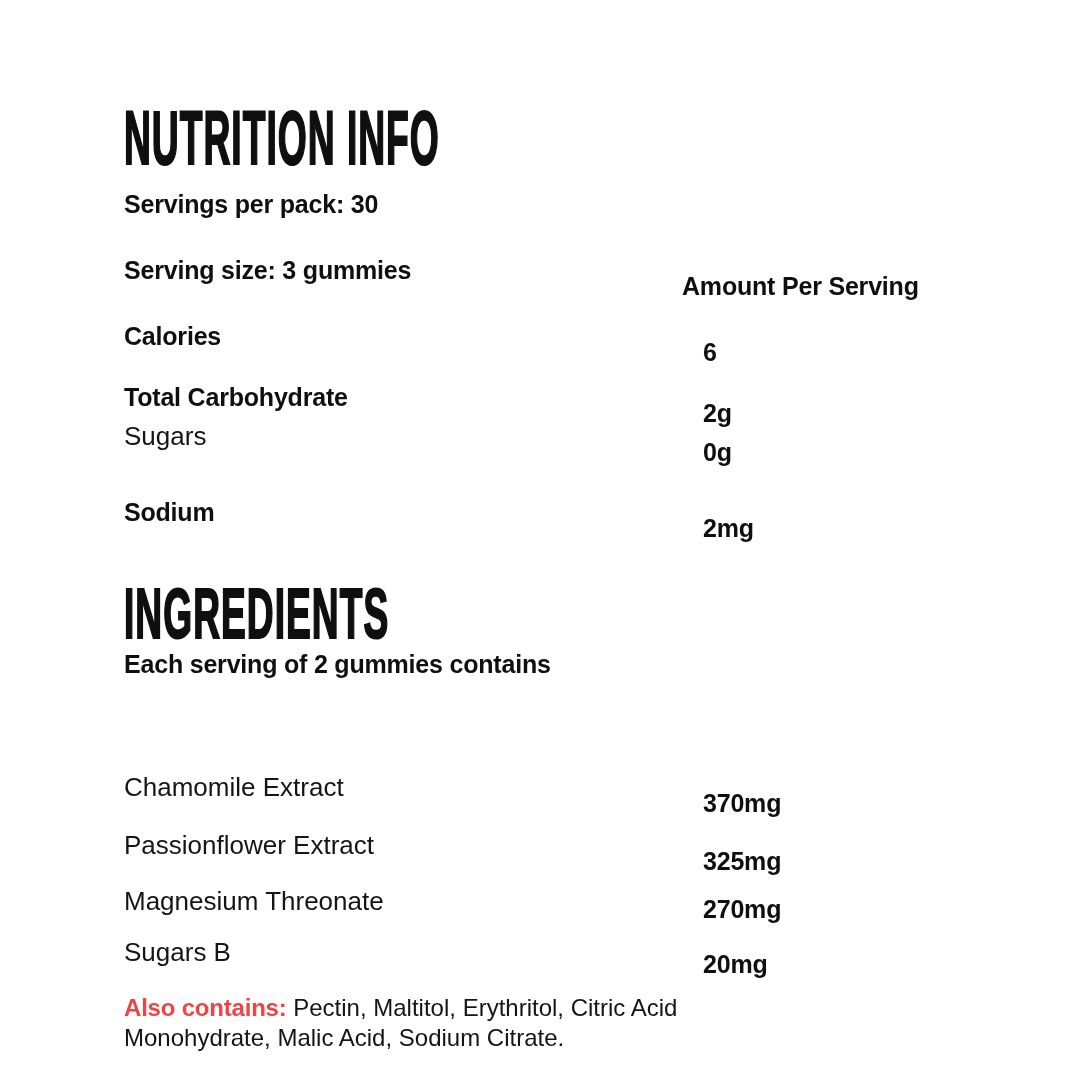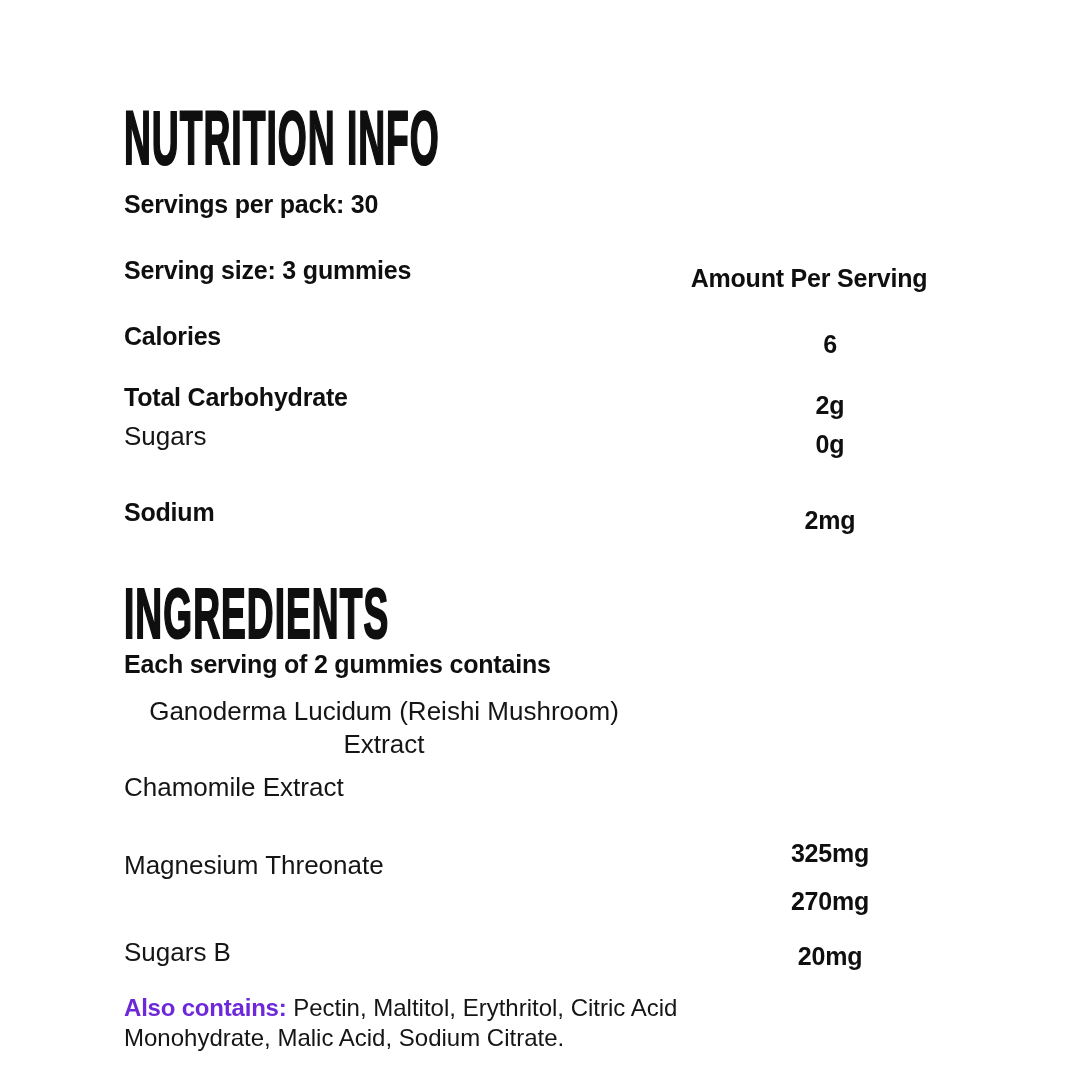--- a/index.html
+++ b/index.html
@@ -60,22 +60,22 @@
   .lbl {
     position: absolute;
     left: 124px;
     margin: 0;
     white-space: nowrap;
   }
   .amtcol {
     position: absolute;
     left: 687px;
     width: 270px;
-    margin: 8px;
-    text-align: center;
+    margin: 16px;
+    text-align: left;
     white-space: nowrap;
   }
   .amtcol--header {
     transform: translateX(-21px);
   }
   .name-wrap {
     white-space: normal;
     width: 520px;
     line-height: 33px;
   }
@@ -86,21 +86,21 @@
     width: 680px;
     margin: 0;
     font-size: 24px;
     line-height: 30px;
     font-weight: 400;
     color: #151515;
   }
   .also strong {
     font-weight: 700;
     letter-spacing: -0.2px;
-    color: #6d28d9;
+    color: #ef4444;
     margin-top: 24px;
   }
 </style>
 </head>
 <body>
 
 <main class="canvas">
 
   <h1 class="display display--nutrition">NUTRITION INFO</h1>
 
@@ -119,27 +119,28 @@
   <p class="lbl r" style="top:419px">Sugars</p>
   <p class="amtcol b" style="top:419px">0g</p>
 
   <p class="lbl b" style="top:495px">Sodium</p>
   <p class="amtcol b" style="top:495px">2mg</p>
 
   <h2 class="display display--ingredients">INGREDIENTS</h2>
 
   <p class="lbl b" style="top:647px">Each serving of 2 gummies contains</p>
 
-  <p class="lbl r name-wrap" style="top:695px">Ganoderma Lucidum (Reishi Mushroom) Extract</p>
 
   <p class="lbl r" style="top:770px">Chamomile Extract</p>
+  <p class="amtcol b" style="top:770px">370mg</p>
 
+  <p class="lbl r" style="top:828px">Passionflower Extract</p>
   <p class="amtcol b" style="top:828px">325mg</p>
 
-  <p class="lbl r" style="top:848px">Magnesium Threonate</p>
+  <p class="lbl r" style="top:884px">Magnesium Threonate</p>
   <p class="amtcol b" style="top:876px">270mg</p>
 
   <p class="lbl r" style="top:935px">Sugars B</p>
   <p class="amtcol b" style="top:931px">20mg</p>
 
   <p class="also">
     <strong>Also contains:</strong>
     <span>Pectin, Maltitol, Erythritol, Citric Acid Monohydrate, Malic Acid, Sodium Citrate.</span>
   </p>
 

